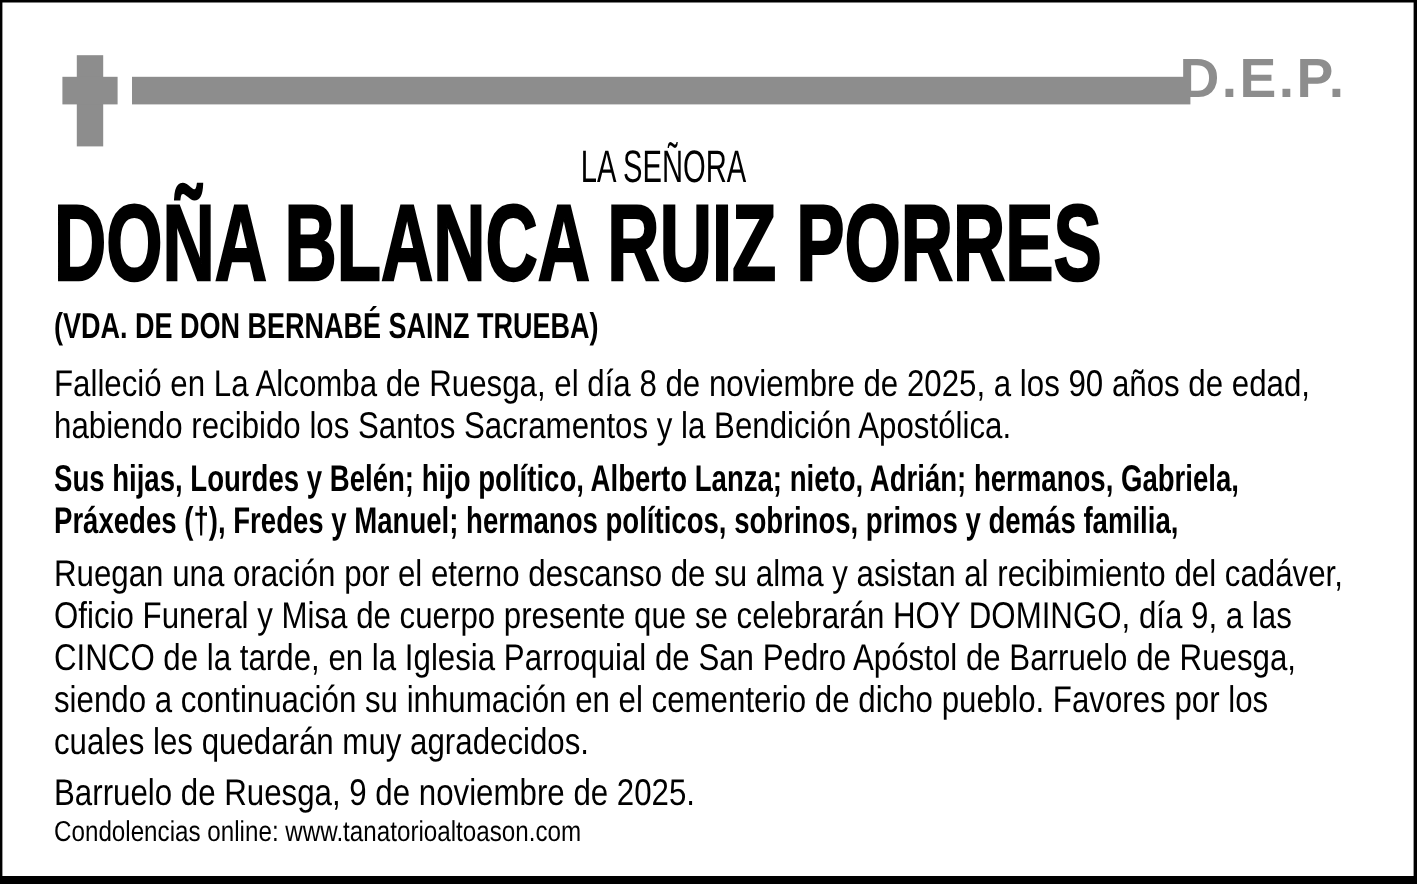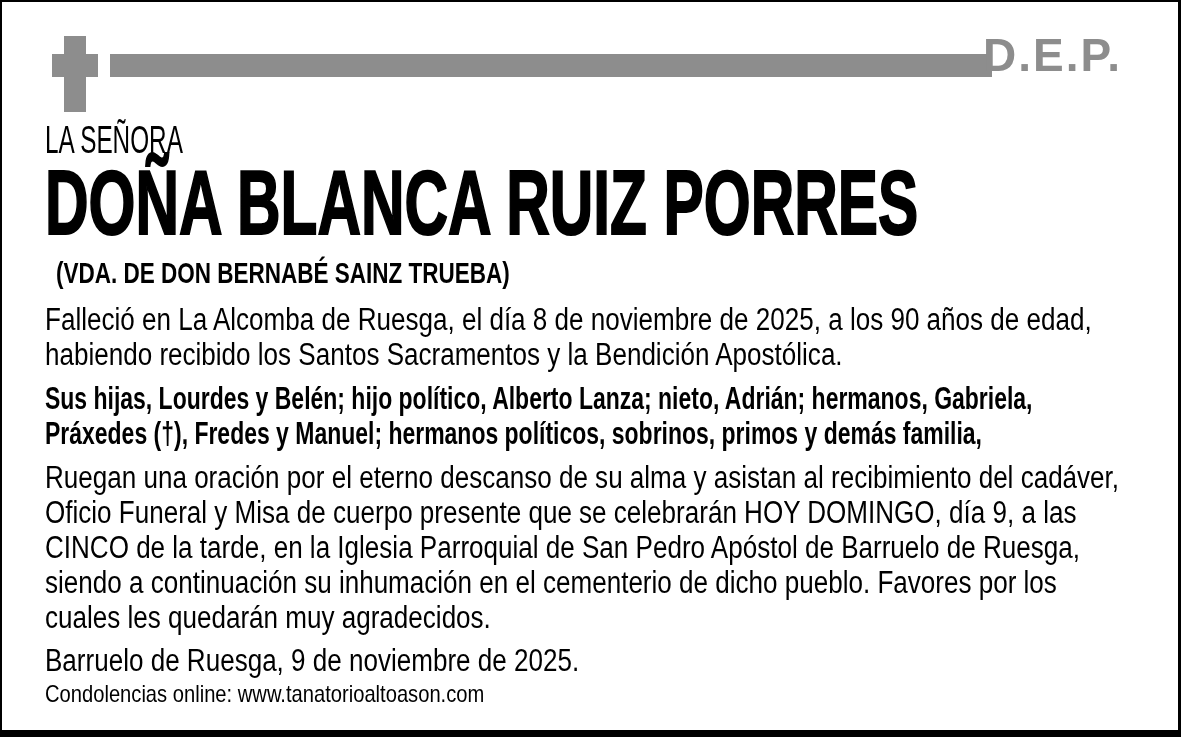--- a/index.html
+++ b/index.html
@@ -16,21 +16,21 @@
     overflow: hidden;
     font-family: "Liberation Sans", "DejaVu Sans", sans-serif;
     color: var(--ink, #000000);
   }
 
   
   .header {
     position: absolute;
     left: 50px;
     right: 56px;
-    top: 34px;
+    top: 44px;
     height: 76px;
   }
   .cross { position: absolute; left: 0; top: 0; width: 46px; height: 76px; }
   .cross .v {
     position: absolute; left: 12px; top: 0; width: 22px; height: 76px;
     background: var(--accent, #8d8d8d);
   }
   .cross .h {
     position: absolute; left: 0; top: 18px; width: 46px; height: 23px;
     background: var(--accent, #8d8d8d);
@@ -46,31 +46,31 @@
     letter-spacing: 2px;
     color: var(--accent, #8d8d8d);
     white-space: nowrap;
   }
 
   
   .content { position: absolute; left: 43px; right: 40px; top: 118px; }
 
   .squeeze { display: inline-block; white-space: nowrap; transform-origin: 0 0; }
 
-  .prefix-row { line-height: 40px; height: 40px; }
+  .prefix-row { line-height: 40px; height: 40px; text-align: center; }
   .prefix-row .squeeze { font-size: 38px; transform: scaleX(0.64); }
 
   .title-row { margin-top: 2px; line-height: 82px; height: 82px; text-decoration: underline; }
   .title-row .squeeze {
     font-size: 90px; font-weight: bold;
     -webkit-text-stroke: 2px var(--ink, #000000);
     transform: scaleX(0.67);
   }
 
-  .subtitle-row { margin-top: 13px; line-height: 32px; height: 32px; margin-left: 11px; }
+  .subtitle-row { margin-top: 13px; line-height: 32px; height: 32px; }
   .subtitle-row .squeeze { font-size: 30px; font-weight: bold; transform: scaleX(0.75); }
 
   .para {
     font-size: 31px;
     line-height: 35px;
     margin-top: 13px;
     width: 119%;
     transform: scaleX(0.84);
     transform-origin: 0 0;
   }

